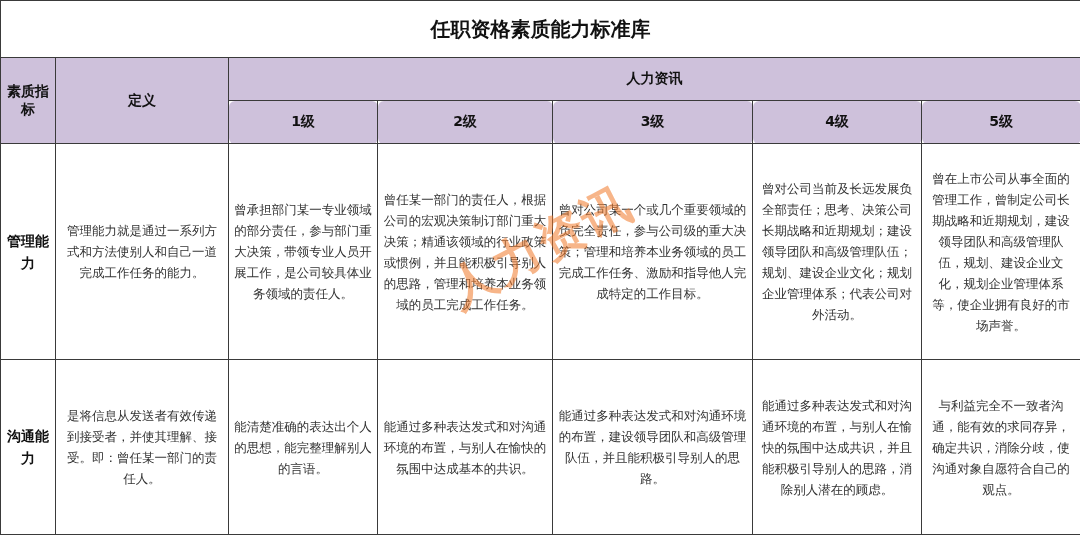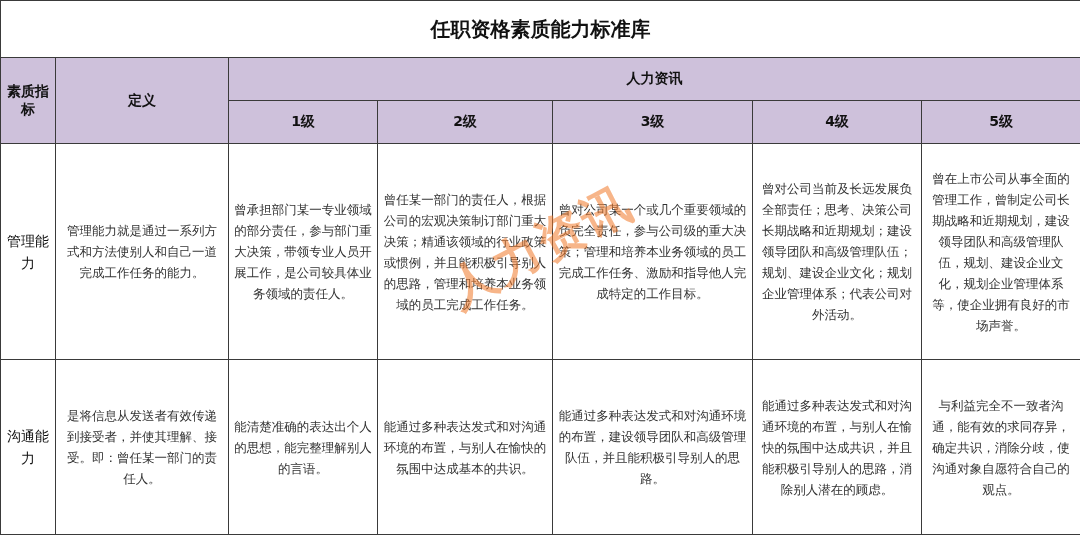--- a/index.html
+++ b/index.html
@@ -4,22 +4,22 @@
 <style>
   html, body { margin:0; padding:0; background:#ffffff; }
   body { width:1080px; height:536px; overflow:hidden; position:relative;
          font-family:"DejaVu Sans","Liberation Sans",sans-serif; color:#222; }
   .sheet { position:absolute; left:0; top:0; width:1080px; height:536px; }
   table { border-collapse:collapse; table-layout:fixed; width:1080px; }
   td, th { border:1.5px solid #3a3a3a; padding:0 4px; text-align:center; vertical-align:middle;margin-left:45px; }
   .title-row td { height:56px; font-size:20px; font-weight:bold; color:#111; background:#fff; }
   .hdr { background:#cec1db; font-weight:bold; font-size:14px; color:#111; }
   .hdr-top { height:42px; }
-  .hdr-sub { height:42px; }
-  .name-cell { font-weight:normal; font-size:14px; color:#111; line-height:22px; }
+  .hdr-sub { height:42px;border-radius:6px; }
+  .name-cell { font-weight:bold; font-size:14px; color:#111; line-height:22px; }
   .txt { font-size:12.5px; line-height:21px; color:#333; padding:0 5px; }
   .r1 td { height:215px; }
   .r2 td { height:174px; }
   .watermark { position:absolute; left:440px; top:215px; transform:rotate(-28deg);
                font-size:48px; font-weight:bold; color:rgba(240,120,40,0.55);
                letter-spacing:2px; pointer-events:none; white-space:nowrap; }
 </style>
 </head>
 <body>
 

